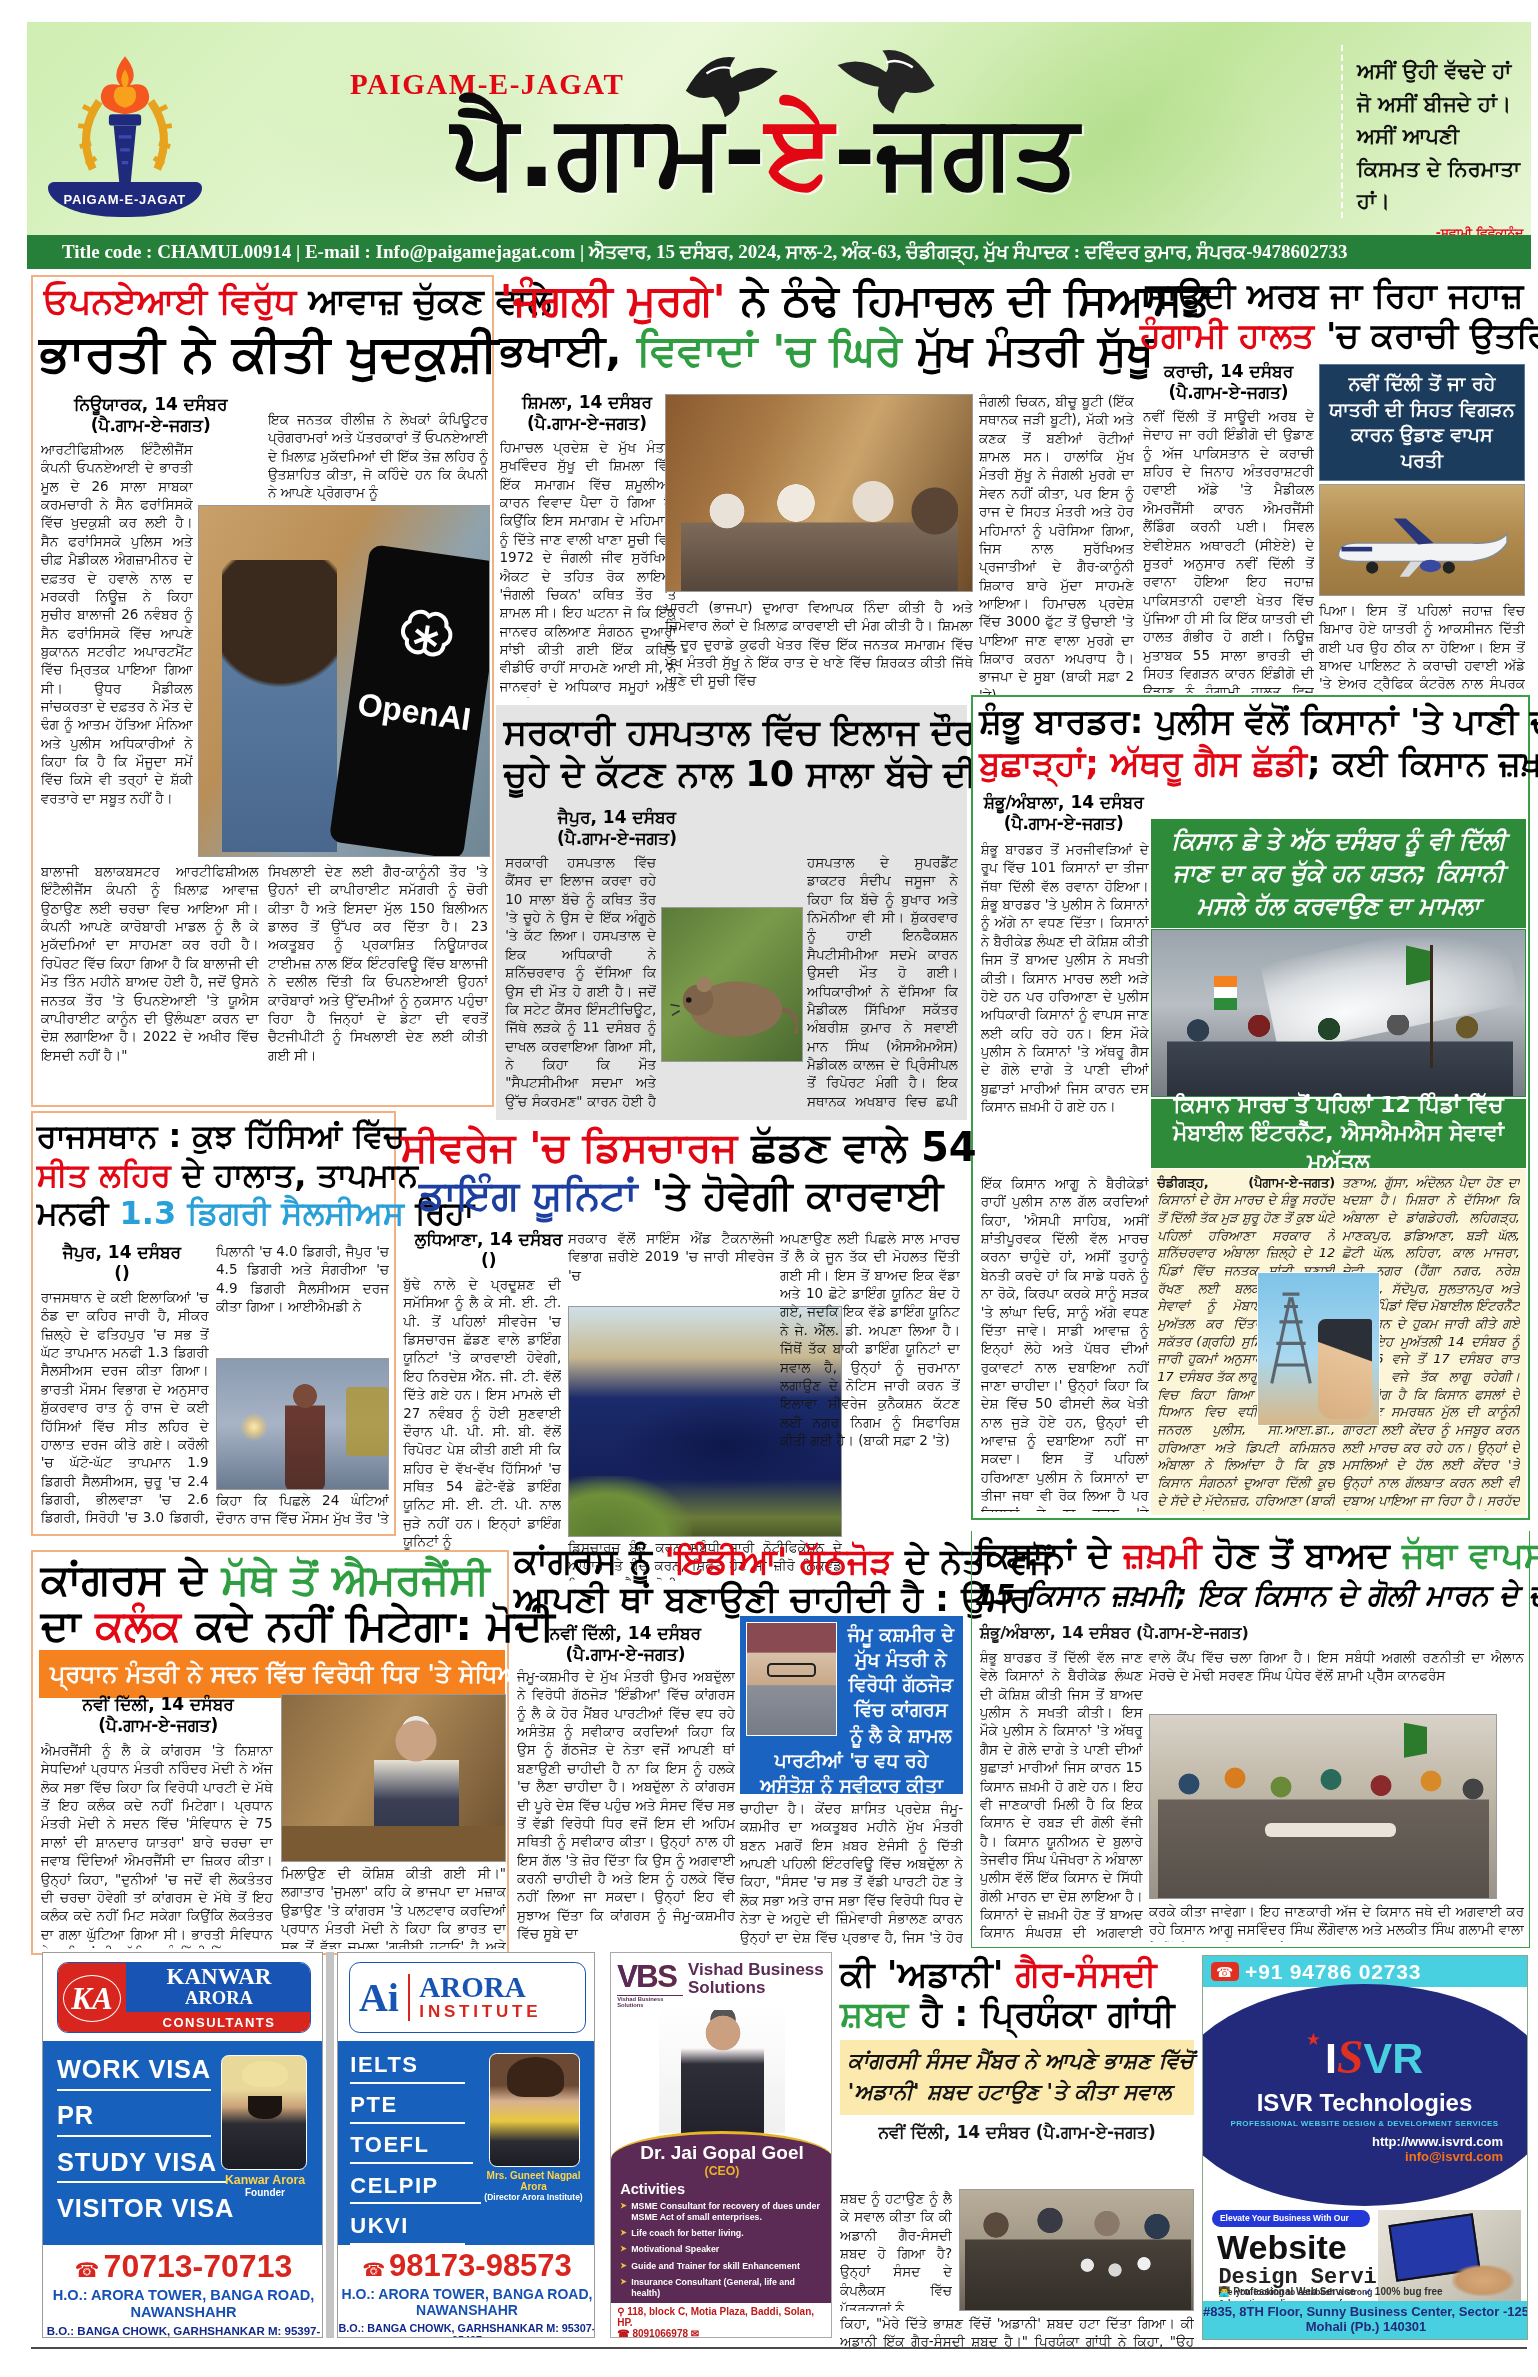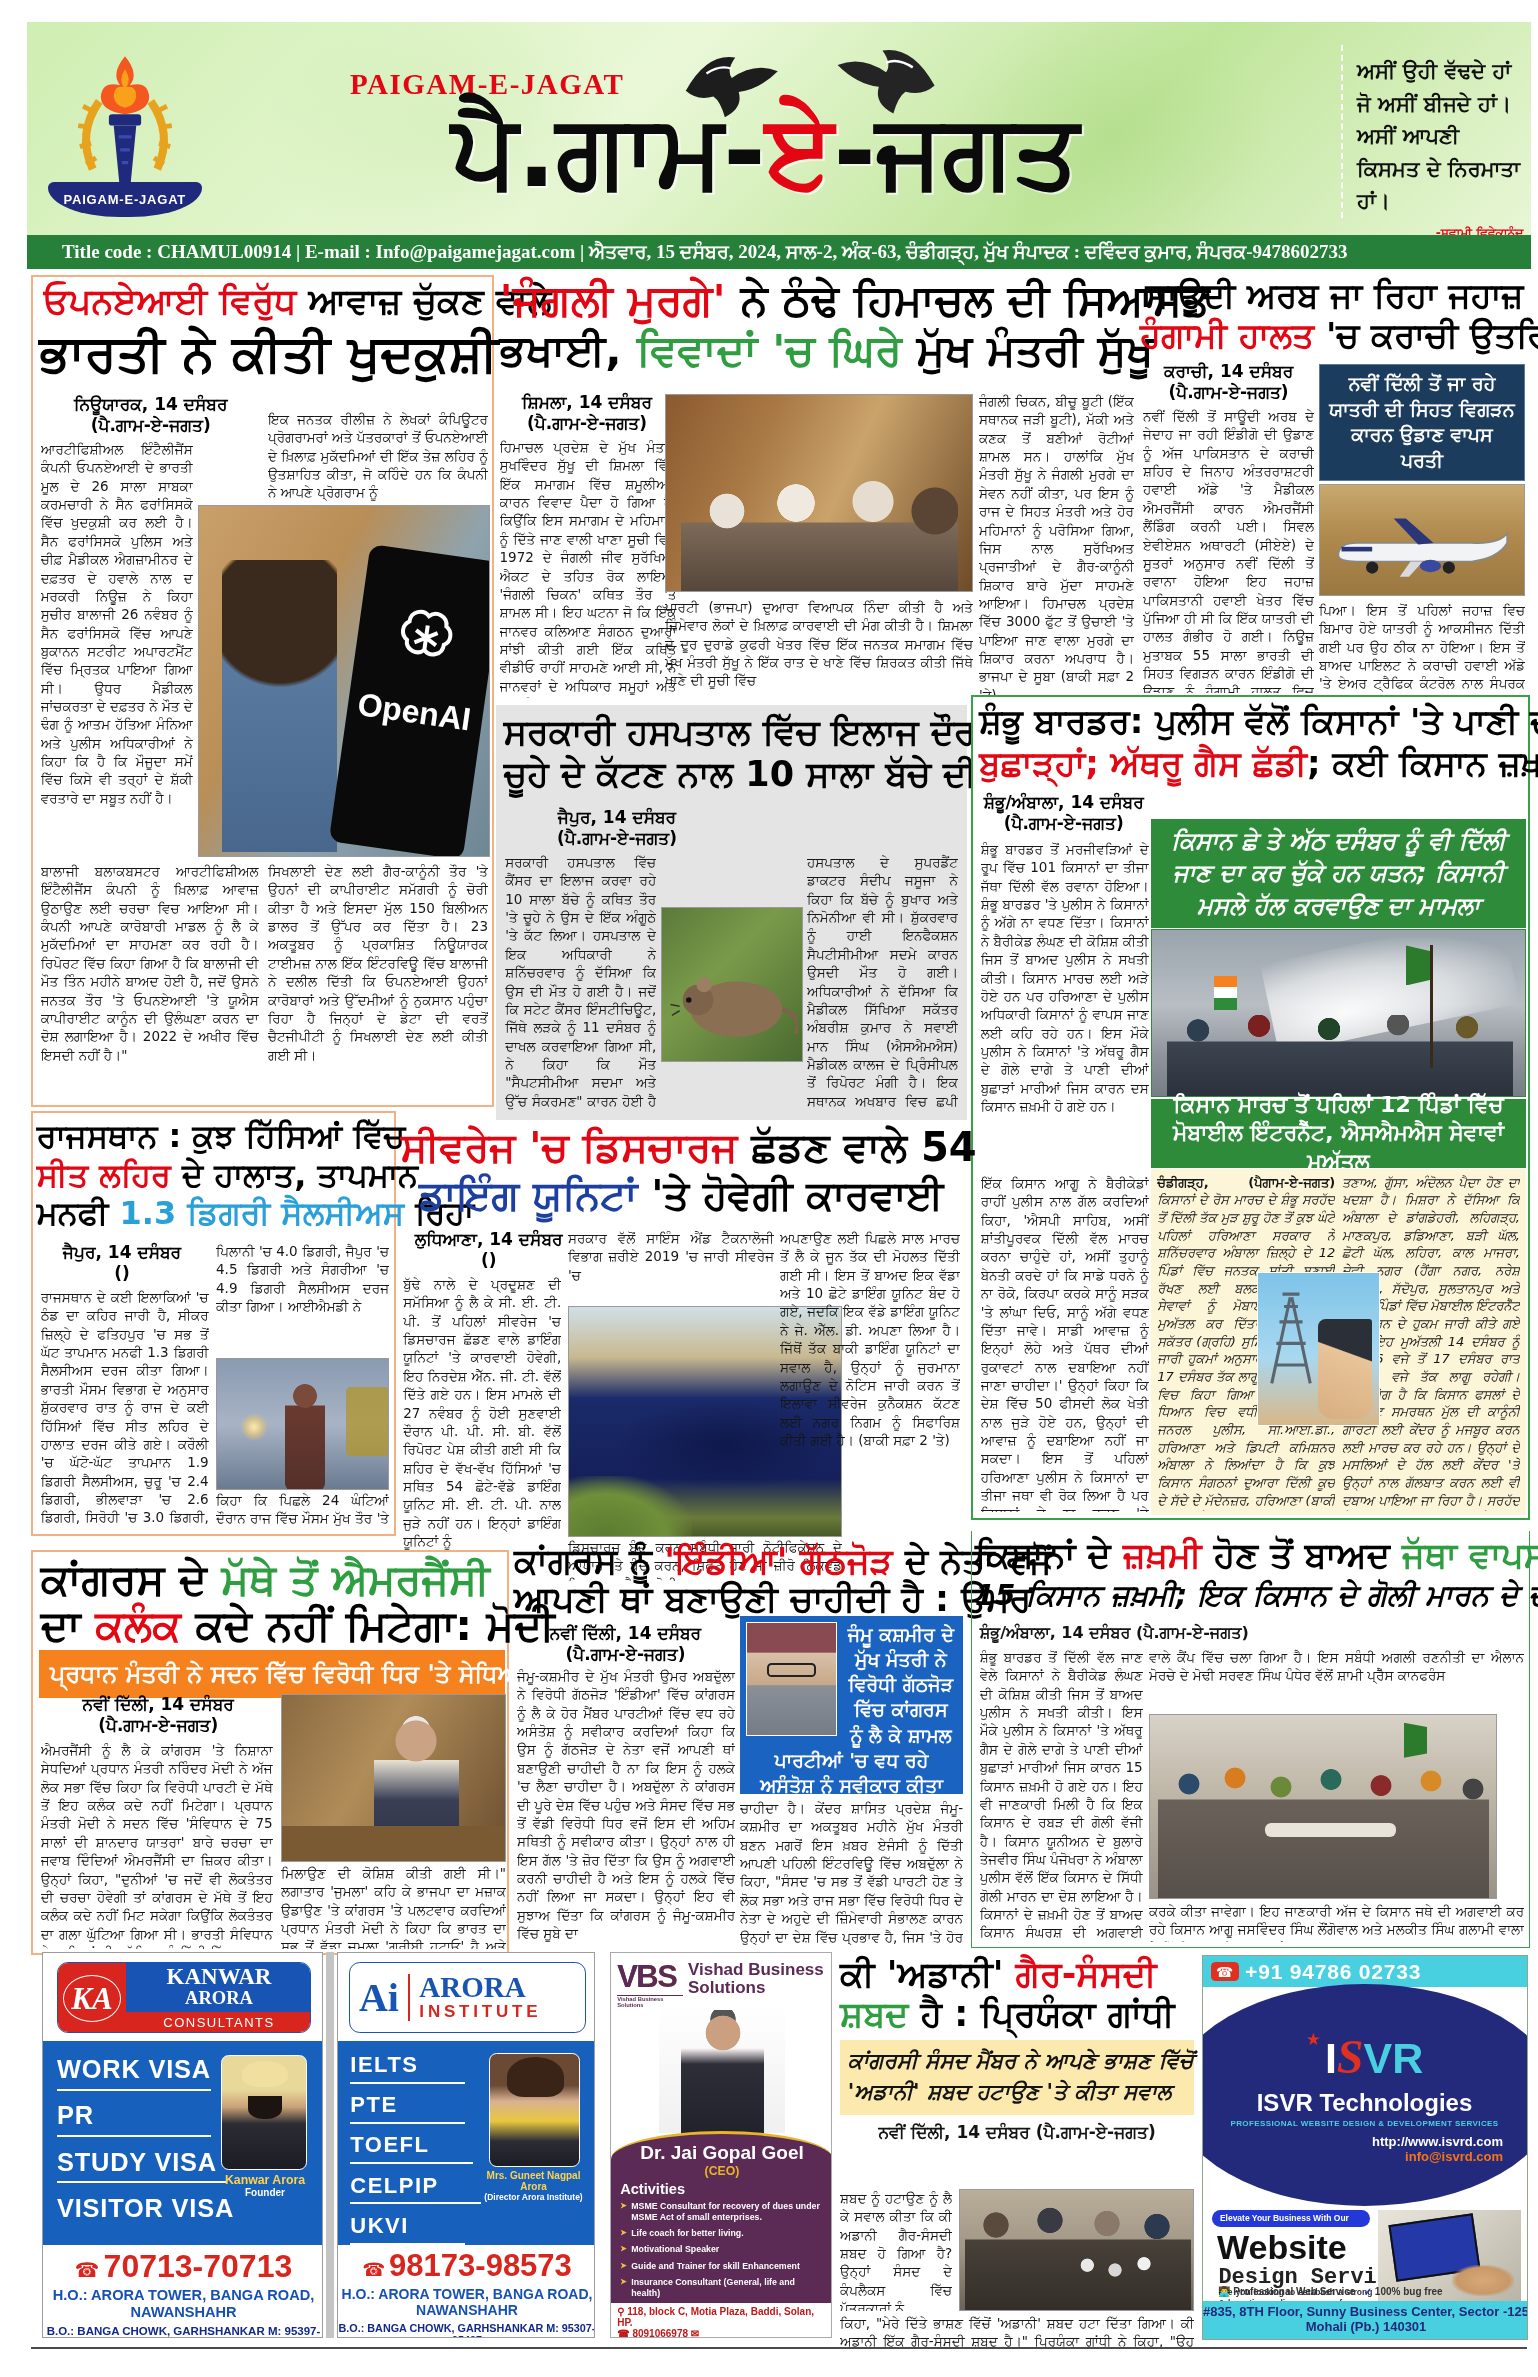--- a/index.html
+++ b/index.html
@@ -314,21 +314,21 @@
 <div class="s adcard" style="left:42px;top:1952px;width:281px;height:386px;">
   <div class="s" style="left:14px;top:9.2px;width:254px;height:71px;border:1.5px solid #1854b4;border-radius:10.8px;overflow:hidden;">
     <div style="position:absolute;left:0;top:0;width:68px;height:71px;background:#d8261e;display:flex;align-items:center;justify-content:center;">
       <span style="color:#fff;font-family:'Liberation Serif',serif;font-style:italic;font-weight:bold;font-size:31px;border:1.5px solid #fff;border-radius:50%;padding:4.6px 7.7px;">KA</span>
     </div>
     <div style="position:absolute;left:68px;top:0;width:186px;height:49px;background:#1854b4;text-align:center;">
       <div style="color:#fff;font-family:'Liberation Serif',serif;font-weight:bold;font-size:23px;line-height:1.05;margin-top:1.5px;">KANWAR</div>
       <div style="color:#fff;font-family:'Liberation Serif',serif;font-weight:bold;font-size:18.5px;line-height:1;">ARORA</div>
     </div>
     <div style="position:absolute;left:68px;top:49px;width:186px;height:21.5px;background:#d8261e;display:flex;align-items:center;justify-content:center;">
-      <span style="color:#fff;font-weight:normal;font-size:13px;letter-spacing:1.5px;font-family:'Liberation Sans',sans-serif;">CONSULTANTS</span>
+      <span style="color:#fff;font-weight:bold;font-size:13px;letter-spacing:1.5px;font-family:'Liberation Sans',sans-serif;">CONSULTANTS</span>
     </div>
   </div>
   <div class="s" style="left:0;top:88px;width:281px;height:205px;background:#1761bd;padding:14px 0 0 14px;">
     <div class="serv" style="width:154px;">WORK VISA</div>
     <div class="serv" style="width:154px;">PR</div>
     <div class="serv" style="width:169px;">STUDY VISA</div>
     <div class="serv" style="width:192px;border-bottom:none;">VISITOR VISA</div>
     <div class="ph" style="left:178px;top:14px;width:86px;height:115px;border-radius:7.7px;border:1.5px solid #fff;background:linear-gradient(180deg,#e8d89a 0%,#e8d89a 30%,#caa278 45%,#2c2c34 60%,#1c1c24 100%);">
       <div style="position:absolute;left:20px;top:4.6px;width:46px;height:26px;background:#f0e0a0;border-radius:50% 50% 40% 40%;"></div>
       <div style="position:absolute;left:26px;top:40px;width:34px;height:23px;background:#1c1410;border-radius:0 0 45% 45%;"></div>

